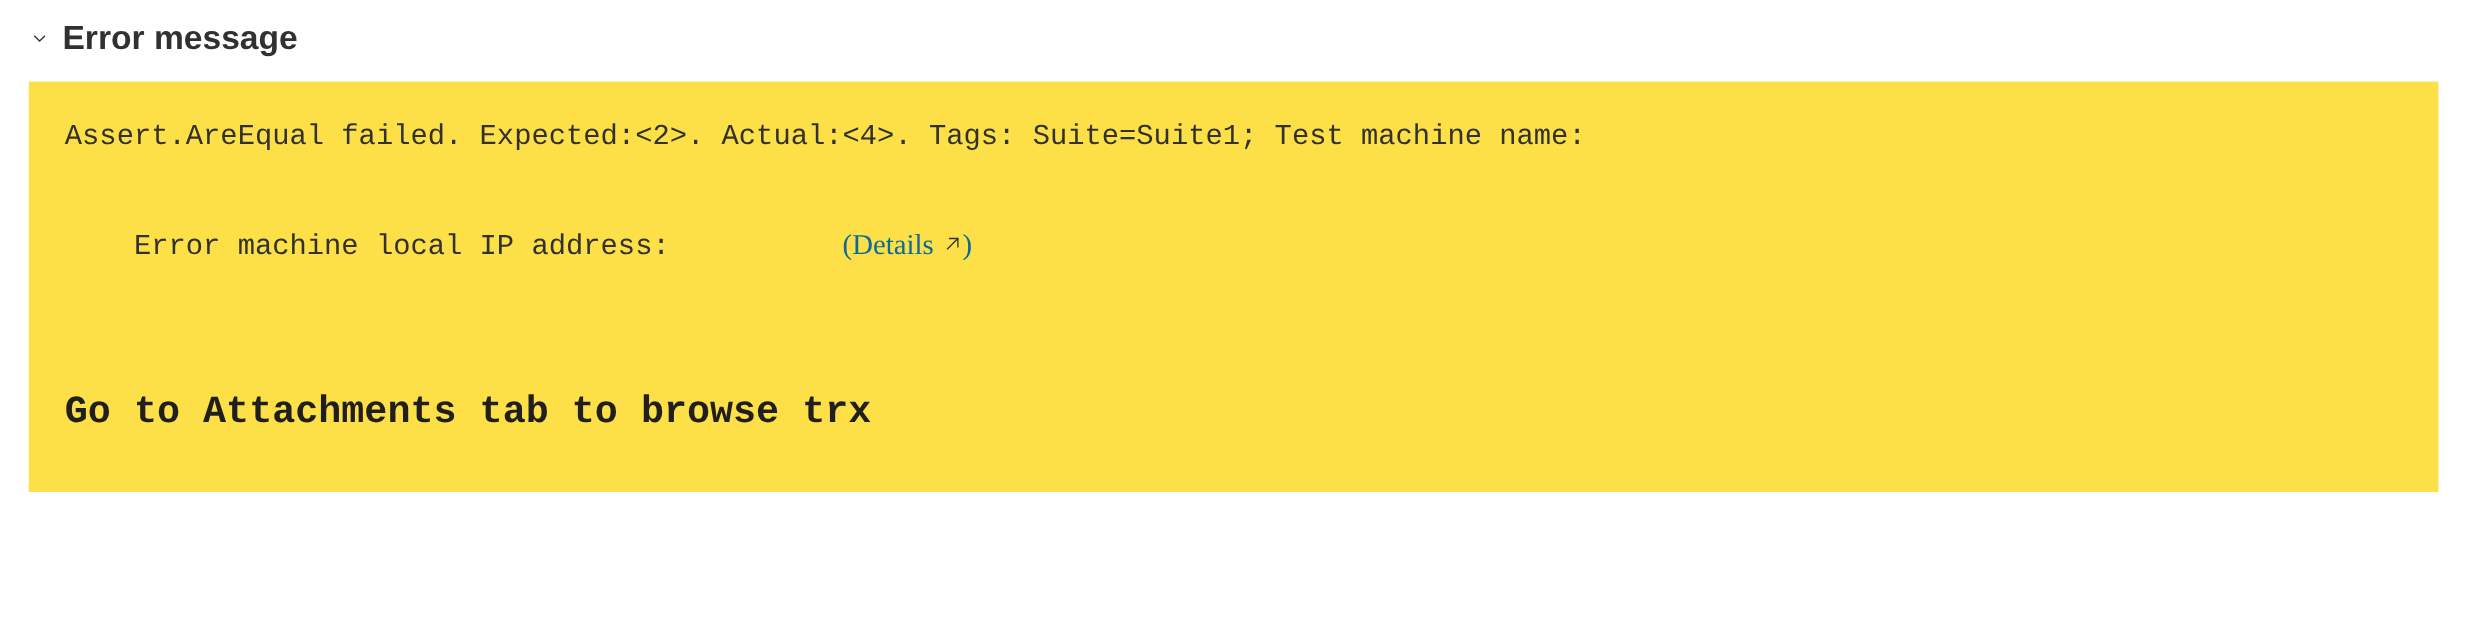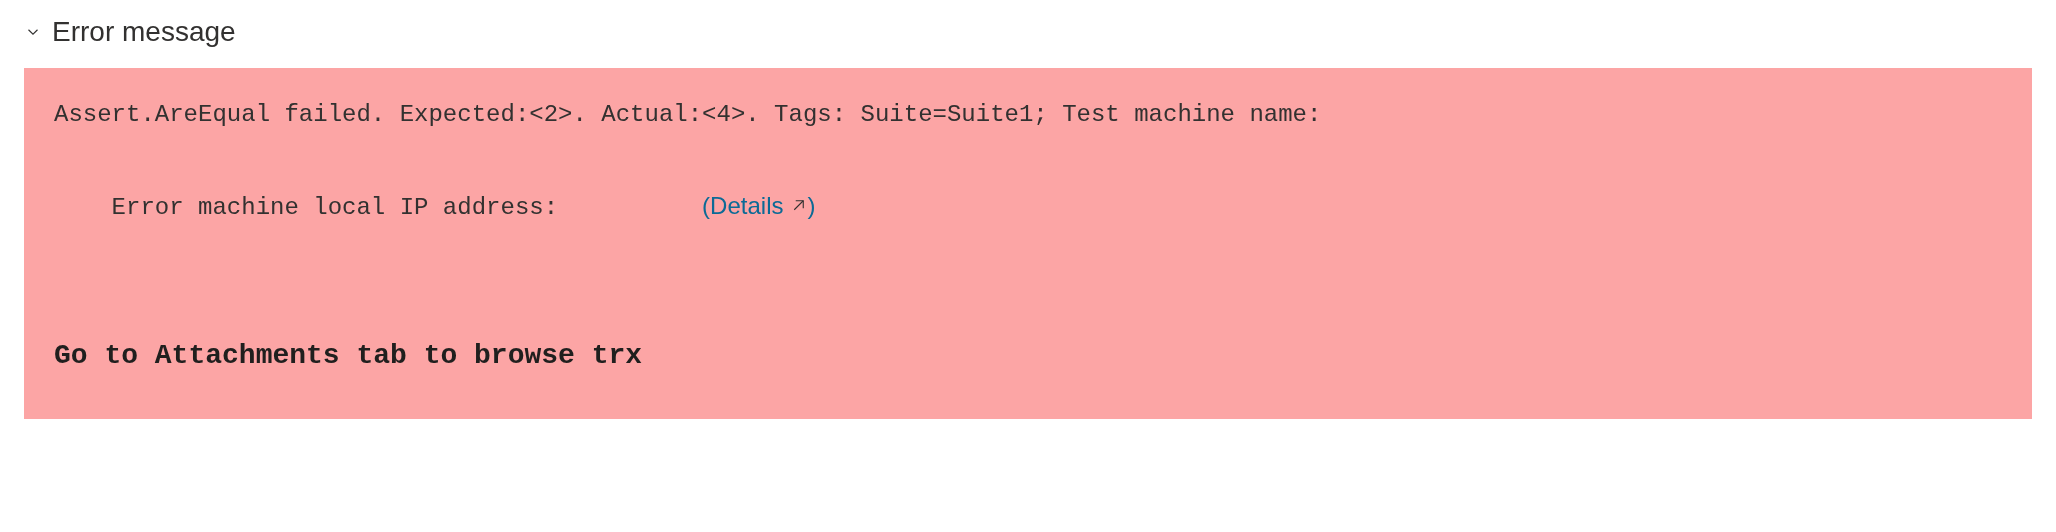--- a/index.html
+++ b/index.html
@@ -26,58 +26,58 @@
     }
     .chevron svg {
       width: 18px;
       height: 18px;
       stroke: #323130;
       stroke-width: 1.5;
       fill: none;
     }
     .section-title {
       font-size: 28px;
-      font-weight: 400;
+      font-weight: 700;
       color: #323130;
     }
     .message-panel {
-      background: #fca5a5;
+      background: #fde047;
       padding: 24px 30px 48px 30px;
       margin-left: 0px;
       min-height: 300px;
     }
     .code-text {
       font-family: Consolas, "Courier New", monospace;
       font-size: 24px;
       color: #323130;
       line-height: 1.9;
       white-space: pre-wrap;
     }
     .details-link {
       color: #0b6a96;
-      font-family: Liberation Sans, sans-serif;
+      font-family: Liberation Serif, serif;
     }
     .details-link span {
       cursor: pointer;
     }
     .ext-icon svg {
       width: 18px;
       height: 18px;
       stroke: #323130;
       stroke-width: 1.5;
       fill: none;
       vertical-align: -1px;
       margin-left: 6px;
     }
     .attachments-hint {
       font-family: Consolas, "Courier New", monospace;
-      font-size: 28px;
+      font-size: 32px;
       font-weight: 700;
       color: #201f1e;
-      margin-top: 64px;
+      margin-top: 50px;
     }
   </style>
 </head>
 <body>
 
 <div class="section-header">
   <span class="chevron">
     <svg viewBox="0 0 24 24">
         <polyline points="6 9 12 15 18 9"></polyline>
       </svg>

